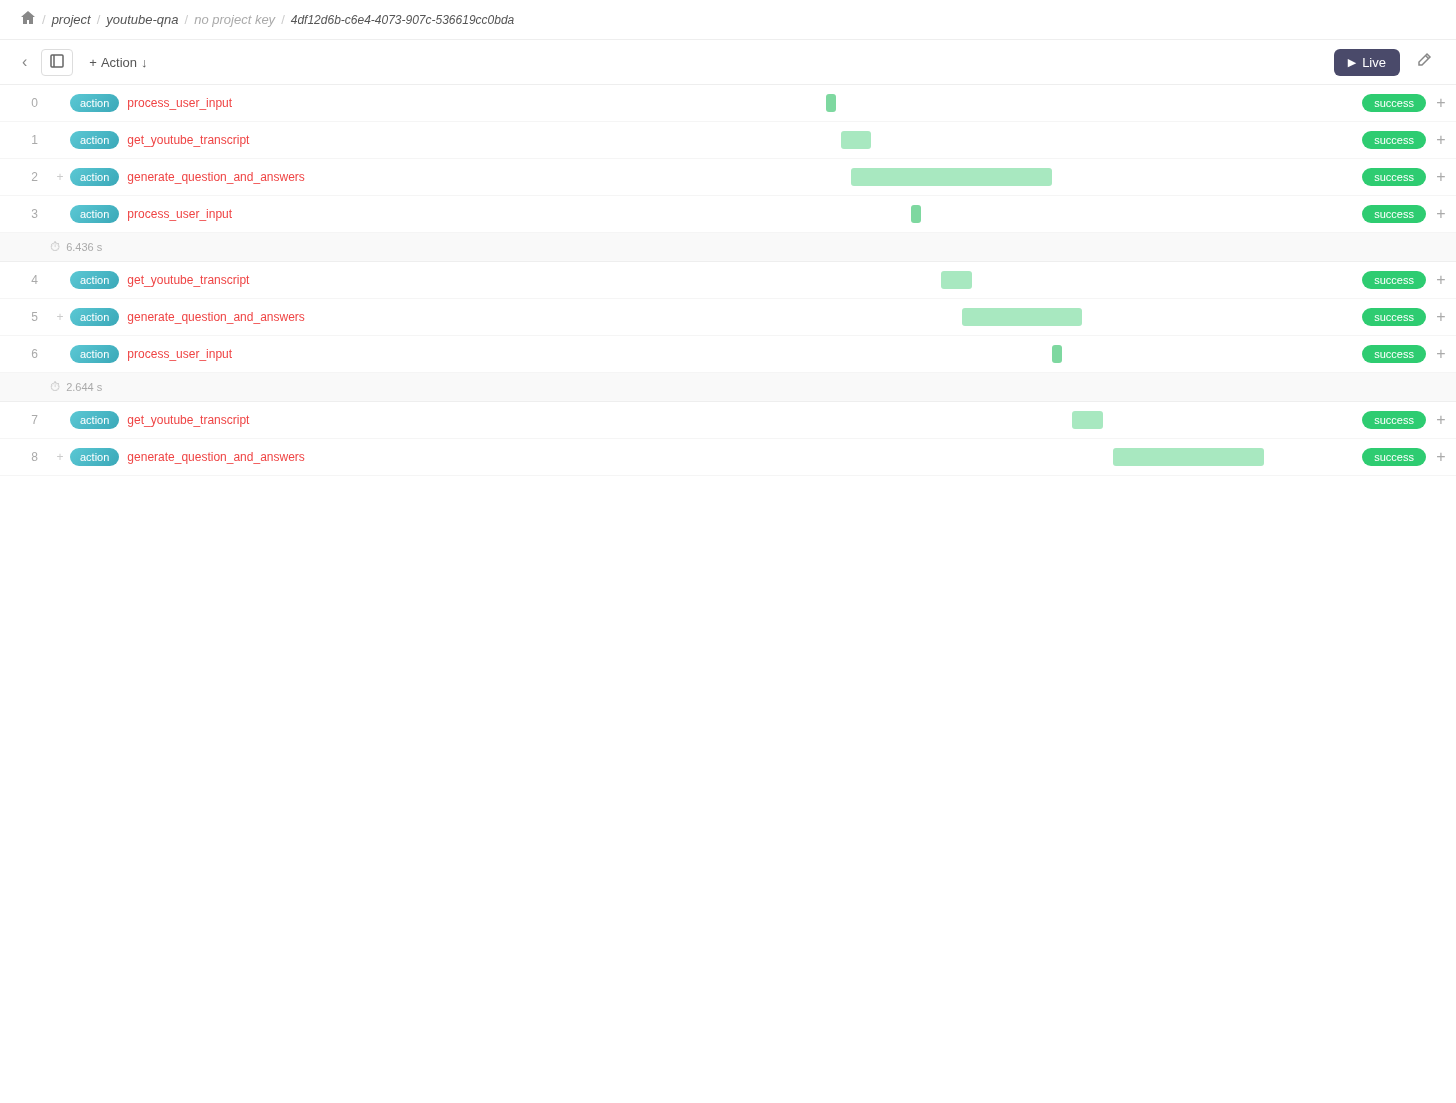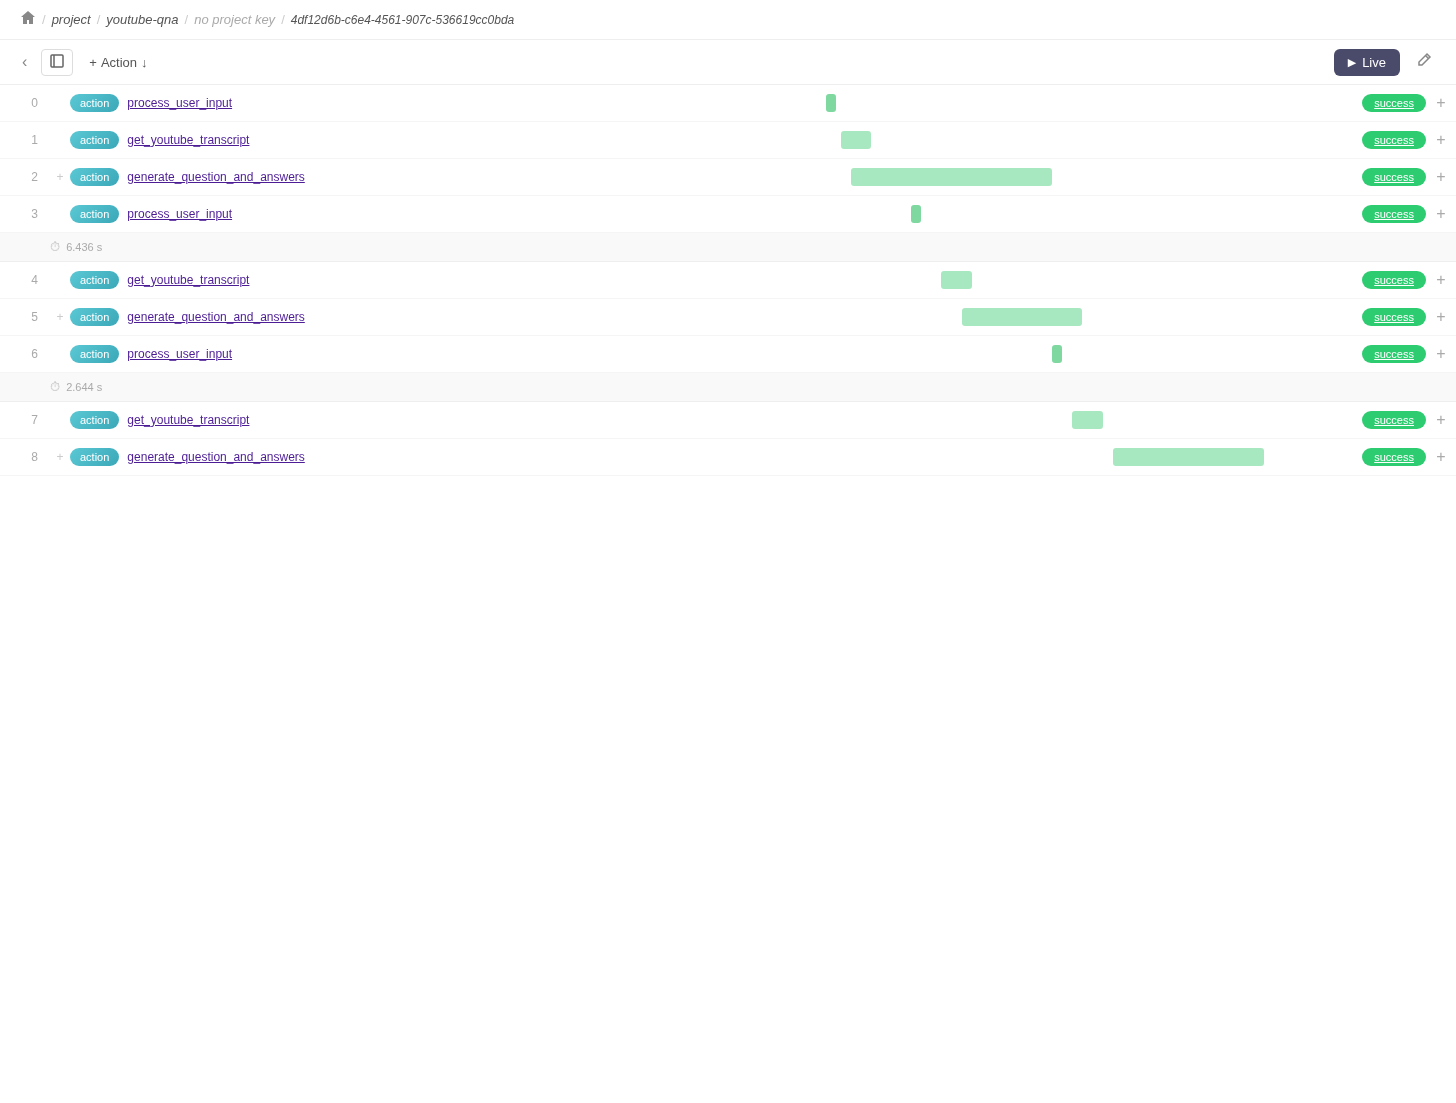--- a/index.html
+++ b/index.html
@@ -82,23 +82,22 @@
       padding: 3px 10px;
       font-size: 11px;
       font-weight: 500;
       margin-right: 8px;
       flex-shrink: 0;
     }
 
     .row-label {
       width: 220px;
       flex-shrink: 0;
-      color: #4c1d95;
+      color: #ef4444;
       font-size: 12px;
-      text-decoration: underline;
     }
 
     .gantt-area {
       flex: 1;
       position: relative;
       height: 36px;
       overflow: hidden;
     }
 
     .gantt-bar {
@@ -111,21 +110,20 @@
 
     .success-badge {
       background: #2ecc71;
       color: #fff;
       border-radius: 12px;
       padding: 3px 12px;
       font-size: 11px;
       font-weight: 500;
       flex-shrink: 0;
       margin-left: 8px;
-      text-decoration: underline;
     }
 
     .row-plus {
       width: 30px;
       text-align: center;
       color: #aaa;
       font-size: 16px;
       flex-shrink: 0;
       cursor: pointer;
     }
@@ -151,21 +149,21 @@
         <path d="M8 1L1 7h2v7h4v-4h2v4h4V7h2z"></path>
       </svg>
   </span>
   <span class="sep">/</span>
   <span class="crumb">project</span>
   <span class="sep">/</span>
   <span class="crumb">youtube-qna</span>
   <span class="sep">/</span>
   <span class="crumb muted">no project key</span>
   <span class="sep">/</span>
-  <span class="crumb id">4df12d6b-c6e4-4561-907c-536619cc0bda</span>
+  <span class="crumb id">4df12d6b-c6e4-4073-907c-536619cc0bda</span>
 </div>
 
 <div class="toolbar">
   <button class="back-btn">‹</button>
   <button class="expand-btn">
     <svg width="14" height="14" viewBox="0 0 14 14" fill="none" stroke="#666" stroke-width="1.5">
       <rect x="1" y="1" width="12" height="12" rx="1"></rect>
       <line x1="4" y1="1" x2="4" y2="13"></line>
     </svg>
   </button>

